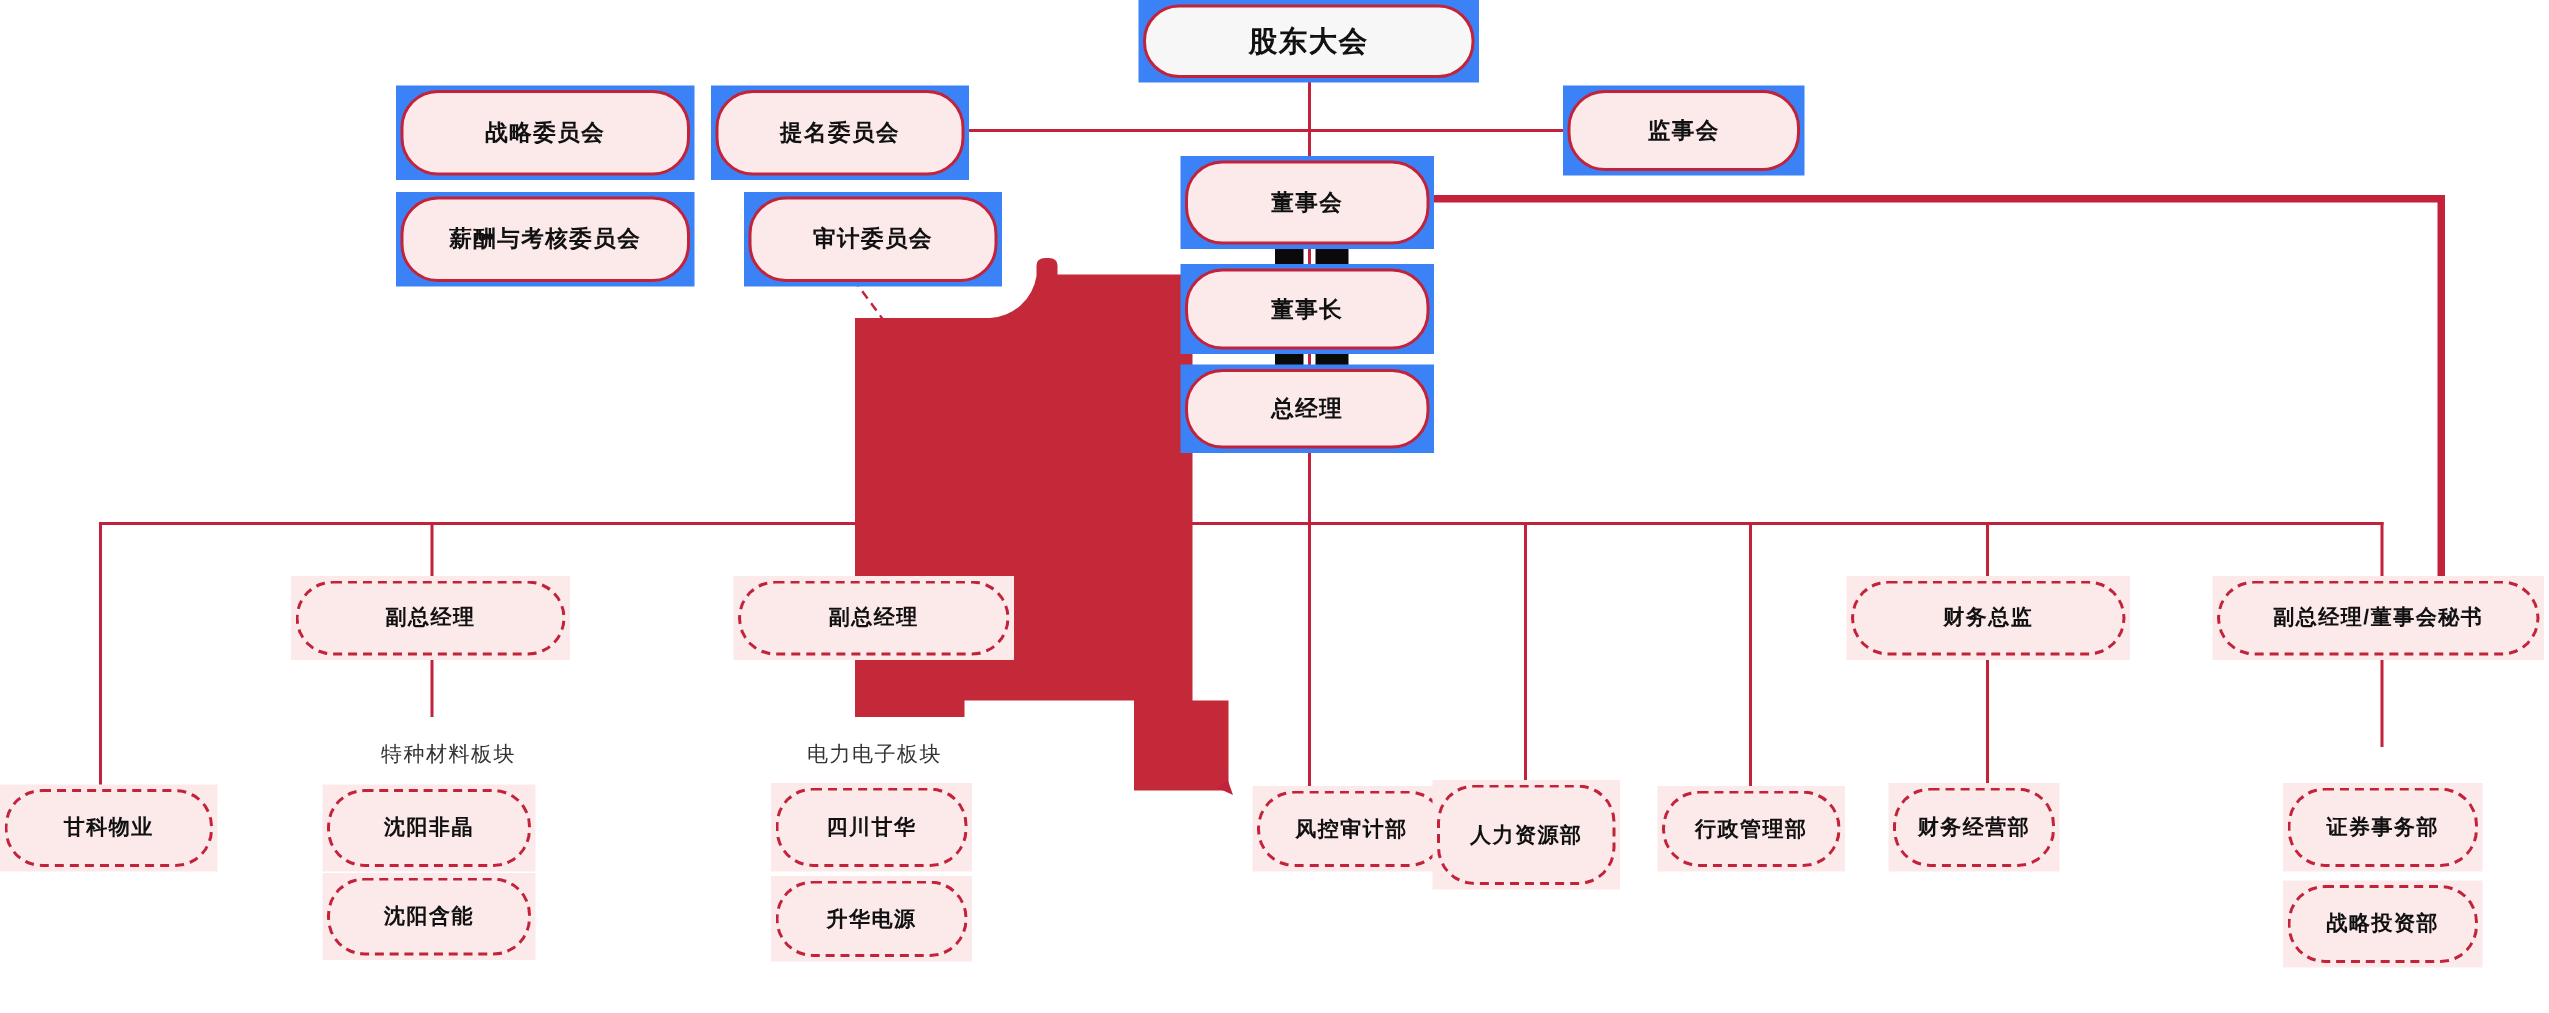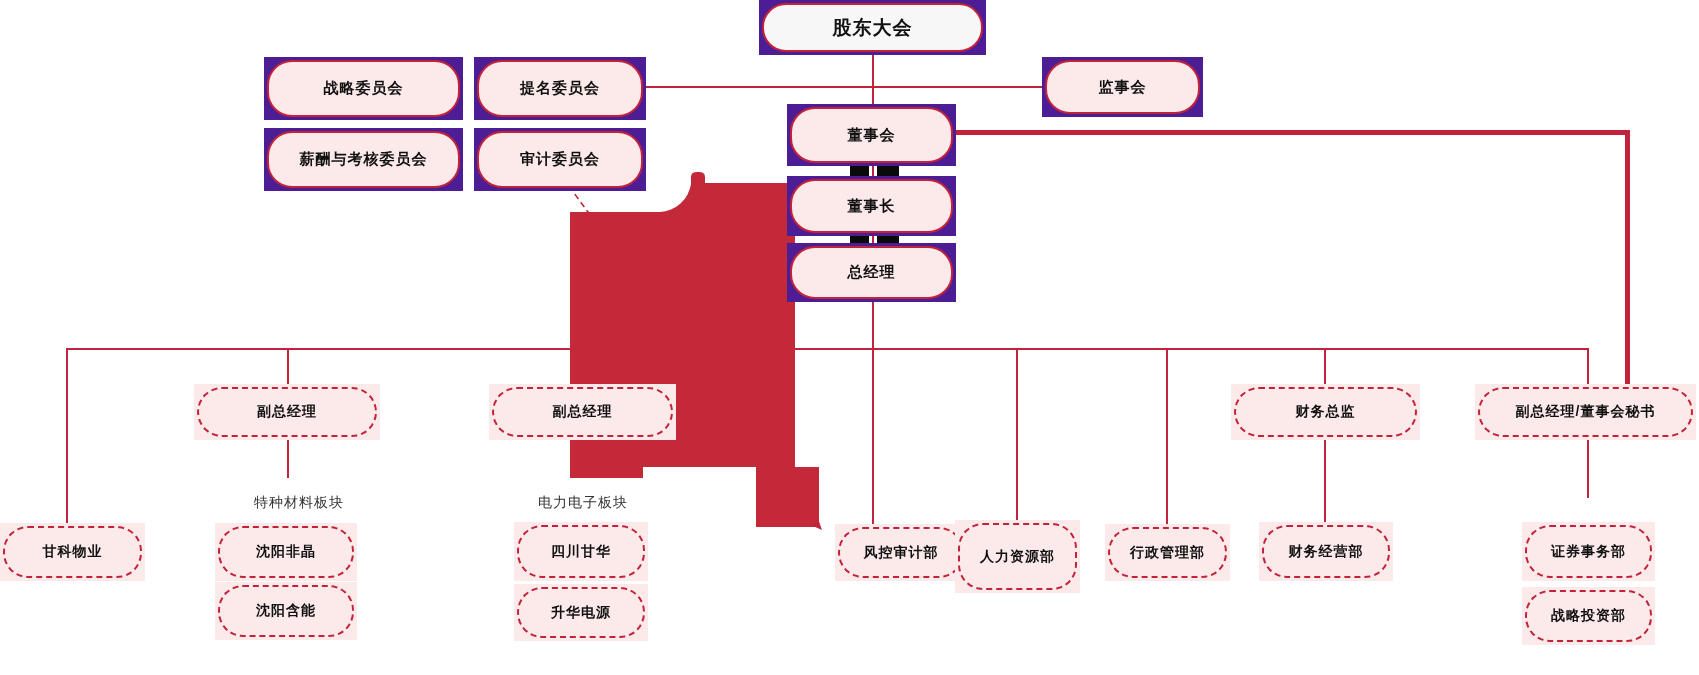--- a/index.html
+++ b/index.html
@@ -20,21 +20,21 @@
   .hline,.vline{position:absolute;background:var(--red);}
   .hline{height:2px;}
   .vline{width:2px;}
   .hline.thick{height:5px;}
   .vline.thick{width:5px;}
   
   .wm-svg{position:absolute;left:0;top:0;pointer-events:none;}
   .bar{position:absolute;background:var(--bar);}
   
   .node{position:absolute;background:var(--node-fill);}
-  .node.whitebox{background:#4c1d95;}
+  .node.whitebox{background:#3b82f6;}
   .node .shape{
     position:absolute;inset:3px;
     border:2px solid var(--red);border-radius:25px;
     background:var(--node-fill);
     display:flex;align-items:center;justify-content:center;
     font-weight:700;font-size:15px;color:var(--text);
     letter-spacing:1px;white-space:nowrap;
   }
   .node.dashed .shape{border-style:dashed;font-size:14px;}
   .node.top .shape{background:var(--top-fill);font-size:19px;border-radius:24px;}
@@ -93,21 +93,21 @@
   <div class="node whitebox" style="left:474px;top:57px;width:172px;height:63px;">
     <div class="shape">
         <span>提名委员会</span>
       </div>
   </div>
   <div class="node whitebox" style="left:264px;top:128px;width:199px;height:63px;">
     <div class="shape">
         <span>薪酬与考核委员会</span>
       </div>
   </div>
-  <div class="node whitebox" style="left:474px;top:128px;width:172px;height:63px;">
+  <div class="node whitebox" style="left:496px;top:128px;width:172px;height:63px;">
     <div class="shape">
         <span>审计委员会</span>
       </div>
   </div>
 
   <div class="node whitebox" style="left:1042px;top:57px;width:161px;height:60px;">
     <div class="shape">
         <span>监事会</span>
       </div>
   </div>
@@ -185,21 +185,21 @@
   <div class="node dashed" style="left:955px;top:520px;width:125px;height:73px;">
     <div class="shape">
         <span>人力资源部</span>
       </div>
   </div>
   <div class="node dashed" style="left:1105px;top:524px;width:125px;height:57px;">
     <div class="shape">
         <span>行政管理部</span>
       </div>
   </div>
-  <div class="node dashed" style="left:1259px;top:522px;width:134px;height:59px;">
+  <div class="node dashed" style="left:1259px;top:522px;width:114px;height:59px;">
     <div class="shape">
         <span>财务经营部</span>
       </div>
   </div>
   <div class="node dashed" style="left:1522px;top:522px;width:133px;height:59px;">
     <div class="shape">
         <span>证券事务部</span>
       </div>
   </div>
   <div class="node dashed" style="left:1522px;top:587px;width:133px;height:58px;">

